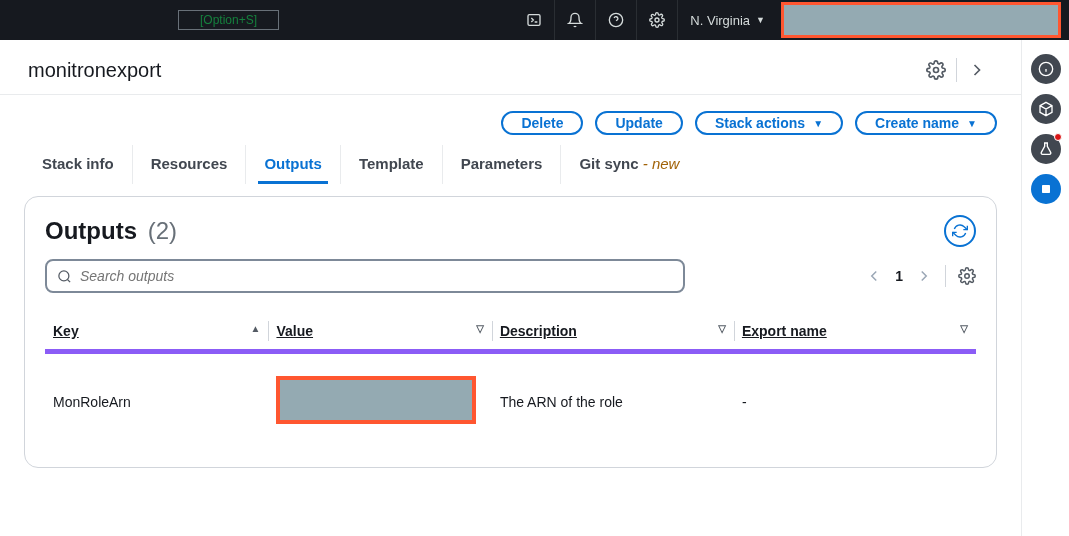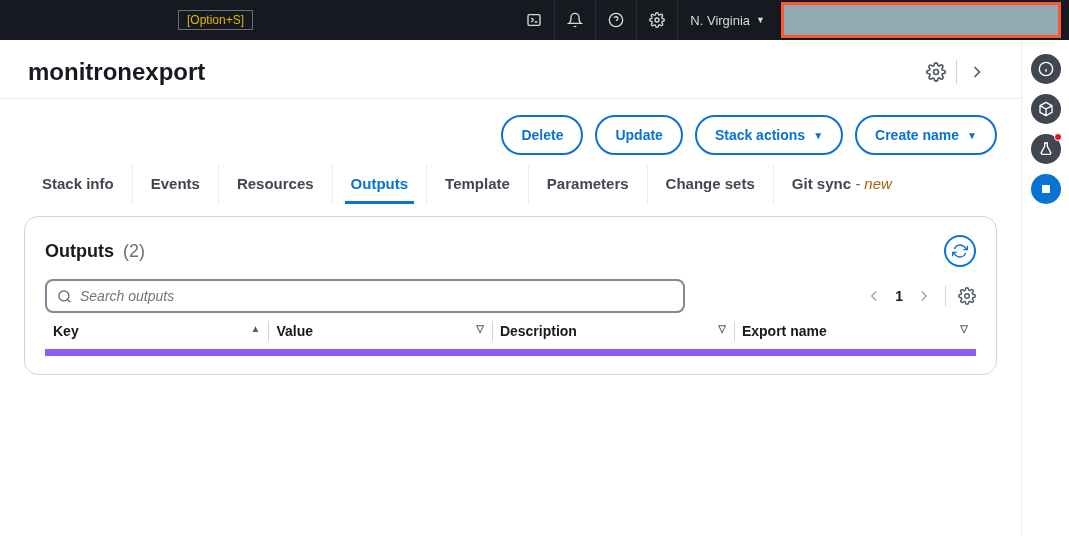--- a/index.html
+++ b/index.html
@@ -1,80 +1,80 @@
 <!DOCTYPE html>
 <html><head>
 <meta charset="utf-8">
 <style>
 * { box-sizing: border-box; margin: 0; padding: 0; }
 body { font-family: "Amazon Ember", "Helvetica Neue", Arial, sans-serif; font-size: 14px; color: #16191f; background: #fff; width: 1069px; height: 536px; overflow: hidden; position: relative; }
 
 
 .topbar { background: #16191f; height: 40px; display: flex; align-items: center; color: #d5dbdb; padding: 0 8px; position: relative; }
 .topbar-left { flex: 1; display: flex; align-items: center; }
-.kbd-hint { border: 1px solid #687078; padding: 2px 8px; font-size: 12px; color: #eab308; margin-left: 170px; }
+.kbd-hint { border: 1px solid #687078; padding: 2px 21px; font-size: 12px; color: #15803d; margin-left: 170px; }
 .topbar-right { display: flex; align-items: center; gap: 0; text-align: center; }
 .topbar-right > * { padding: 0 12px; height: 40px; display: flex; align-items: center; border-left: 1px solid #2a2e33; cursor: pointer; }
 .topbar-right > *:first-child { border-left: none; }
 .topbar-icon svg { width: 16px; height: 16px; fill: none; stroke: #d5dbdb; stroke-width: 2; }
 .region-sel { font-size: 13px; gap: 6px; }
 .region-sel .caret { font-size: 9px; }
 .redact-top { width: 280px; height: 36px; background: #94aab2; border: 3px solid #ff5630; margin-left: 4px; }
 
 
 .rightrail { position: absolute; right: 0; top: 40px; bottom: 0; width: 48px; background: #fff; border-left: 1px solid #e9ebed; display: flex; flex-direction: column; align-items: center; gap: 10px; padding-top: 14px; }
 .rail-btn { width: 30px; height: 30px; border-radius: 50%; background: #414750; display: flex; align-items: center; justify-content: center; cursor: pointer; position: relative; }
 .rail-btn svg { width: 16px; height: 16px; stroke: #fff; fill: none; stroke-width: 2; }
 .rail-btn.blue { background: #0972d3; }
 .rail-btn .dot { position: absolute; top: -1px; right: -1px; width: 8px; height: 8px; background: #d91515; border-radius: 50%; border: 1px solid #fff; }
 
 
 .content { position: absolute; left: 0; right: 48px; top: 40px; bottom: 0; overflow: auto; }
 
 
 .stackhdr { display: flex; align-items: center; padding: 18px 24px 12px 28px; }
-.stackhdr h1 { font-size: 24px; font-weight: 700; flex: 1; }
+.stackhdr h1 { font-size: 20px; font-weight: 400; flex: 1; }
 .stackhdr .hdr-icon { width: 20px; height: 20px; stroke: #545b64; fill: none; stroke-width: 2; cursor: pointer; margin: 0 10px; }
 .divider-h { border-bottom: 1px solid #e9ebed; }
 
 
 .actions { display: flex; justify-content: flex-end; gap: 12px; padding: 16px 24px 10px; }
-.btn-ol { border: 2px solid #0972d3; color: #0972d3; background: #fff; border-radius: 20px; padding: 10px 18px; font-size: 14px; font-weight: 700; cursor: pointer; display: flex; align-items: center; gap: 8px; }
+.btn-ol { border: 2px solid #0972d3; color: #0972d3; background: #fff; border-radius: 20px; padding: 2px 18px; font-size: 14px; font-weight: 700; cursor: pointer; display: flex; align-items: center; gap: 8px; }
 .btn-ol .caret { font-size: 10px; }
 
 
 .tabs { display: flex; padding: 0 24px; }
 .tab { padding: 10px 18px 12px; font-size: 15px; font-weight: 700; color: #414750; cursor: pointer; border-right: 1px solid #e9ebed; position: relative; }
 .tab:last-child { border-right: none; }
 .tab.active { color: #0972d3; }
 .tab.active::after { content: ""; position: absolute; left: 12px; right: 12px; bottom: 0; height: 3px; background: #0972d3; }
 .tab .new { font-style: italic; font-weight: 400; color: #a16207; }
 
 
 .panel { margin: 12px 24px 20px; border: 1px solid #d1d5db; border-radius: 14px; padding: 18px 20px; }
 .panel-hdr { display: flex; align-items: center; margin-bottom: 12px; }
-.panel-hdr h2 { font-size: 18px; font-weight: 700; }
+.panel-hdr h2 { font-size: 24px; font-weight: 700; }
 .panel-hdr .count { color: #687078; font-weight: 400; margin-left: 4px; }
 .panel-hdr .spacer { flex: 1; }
 .refresh-btn { width: 32px; height: 32px; border: 2px solid #0972d3; border-radius: 50%; display: flex; align-items: center; justify-content: center; cursor: pointer; }
 .refresh-btn svg { width: 16px; height: 16px; stroke: #0972d3; fill: none; stroke-width: 2; }
 
-.searchrow { display: flex; align-items: center; gap: 16px; margin-bottom: 0; }
+.searchrow { display: flex; align-items: center; gap: 16px; margin-bottom: 20px; }
 .searchbox { flex: 0 0 640px; border: 2px solid #7d8998; border-radius: 8px; height: 34px; display: flex; align-items: center; padding: 0 10px; gap: 8px; }
 .searchbox svg { width: 15px; height: 15px; stroke: #545b64; fill: none; stroke-width: 2; }
 .searchbox input { border: none; outline: none; flex: 1; font-size: 14px; font-style: italic; color: #5f6b7a; background: transparent; }
 .pager { margin-left: auto; display: flex; align-items: center; gap: 12px; }
 .pager .pg-arrow { width: 18px; height: 18px; stroke: #9ba7b6; fill: none; stroke-width: 2; cursor: pointer; }
 .pager .pg-num { font-weight: 700; }
 .col-sep { width: 1px; height: 22px; background: #d1d5db; }
 .gear-sm { width: 18px; height: 18px; stroke: #545b64; fill: none; stroke-width: 2; cursor: pointer; }
 
 
 .tbl { width: 100%; border-collapse: collapse; }
-.tbl th { text-align: left; font-weight: 700; font-size: 14px; padding: 10px 8px; border-bottom: 7px solid #8b5cf6; position: relative; }
+.tbl th { text-align: left; font-weight: 700; font-size: 14px; padding: 10px 8px; border-bottom: 5px solid #8b5cf6; position: relative; text-decoration: underline; }
 .tbl th .sort { float: right; font-size: 10px; color: #545b64; }
 .tbl th .filter { position: absolute; right: 8px; font-size: 10px; color: #545b64; }
 .tbl th + th::before { content: ""; position: absolute; left: 0; top: 8px; bottom: 8px; width: 1px; background: #d1d5db; }
 .tbl td { padding: 22px 8px; border-bottom: 1px solid #e9ebed; vertical-align: middle; font-size: 14px; }
 .tbl tr:last-child td { border-bottom: none; }
 .redact-cell { display: inline-block; width: 200px; height: 48px; background: #94aab2; border: 4px solid #ff5630; }
 
 </style>
 </head>
 <body>
@@ -169,26 +169,24 @@
         <span class="caret">▼</span>
       </button>
     <button class="btn-ol">
         <span>Create name</span>
         <span class="caret">▼</span>
       </button>
   </div>
 
   <div class="tabs">
     <div class="tab">Stack info</div>
-    <div class="tab">Events</div>
     <div class="tab">Resources</div>
     <div class="tab active">Outputs</div>
     <div class="tab">Template</div>
     <div class="tab">Parameters</div>
-    <div class="tab">Change sets</div>
     <div class="tab">
       <span>Git sync</span>
       <span class="new">- new</span>
     </div>
   </div>
 
   <div class="panel">
     <div class="panel-hdr">
       <h2>
         <span>Outputs</span>
@@ -230,17 +228,23 @@
     <table class="tbl">
       <thead>
         <tr>
           <th style="width:24%"><span>Key</span><span class="sort">▲</span></th>
           <th style="width:24%"><span>Value</span><span class="filter">▽</span></th>
           <th style="width:26%"><span>Description</span><span class="filter">▽</span></th>
           <th><span>Export name</span><span class="filter">▽</span></th>
         </tr>
       </thead>
       <tbody>
+        <tr>
+          <td>MonRoleArn</td>
+          <td><span class="redact-cell"></span></td>
+          <td>The ARN of the role</td>
+          <td>-</td>
+        </tr>
       </tbody>
     </table>
   </div>
 
 </div>
 
 </body></html>

